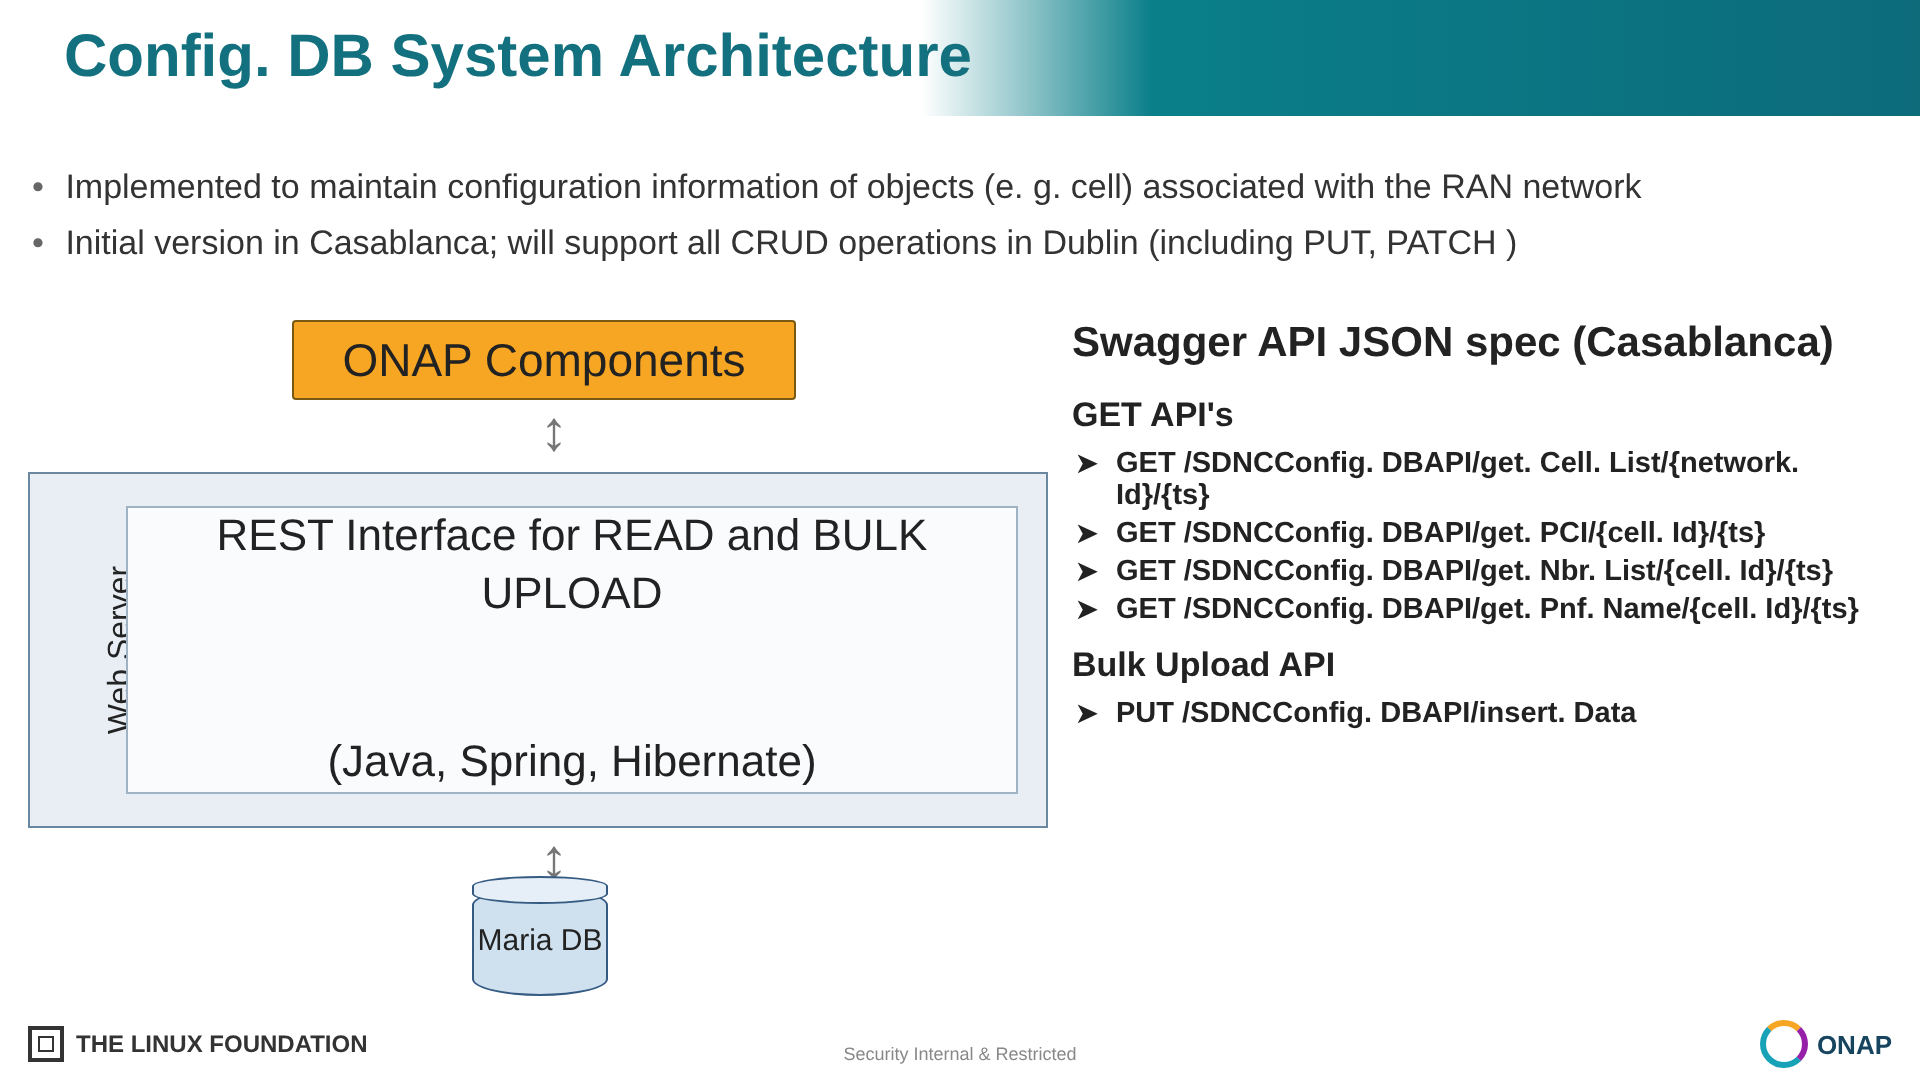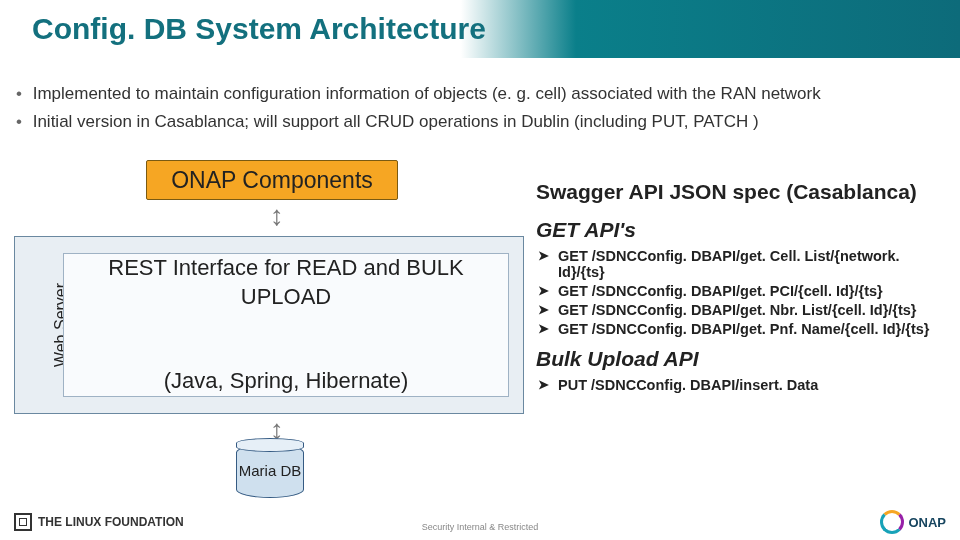--- a/index.html
+++ b/index.html
@@ -24,23 +24,23 @@
     border:1px solid #9fb2c4;display:flex;flex-direction:column;align-items:center;justify-content:space-between;
     font-size:22px;color:#222;text-align:center;line-height:1.3;}
   .arrow2{position:absolute;top:254px;left:256px;font-size:28px;color:#777;}
   .db{position:absolute;top:284px;left:222px;width:68px;height:54px;}
   .db .cyl{position:absolute;inset:0;border:1px solid #355b83;background:#cfe0ee;
     border-radius:40px/10px;}
   .db .top{position:absolute;top:-6px;left:0;right:0;height:12px;border:1px solid #355b83;
     background:#e6eff7;border-radius:40px/6px;}
   .db .lbl{position:absolute;inset:0;display:flex;align-items:center;justify-content:center;
     font-size:15px;color:#222;text-align:center;line-height:1.1;}
-  .apis{position:absolute;top:180px;left:536px;right:12px;}
+  .apis{position:absolute;top:160px;left:536px;right:12px;}
   .apis h2{font-size:21px;font-weight:700;margin:0 0 14px;}
-  .apis h3{font-size:21px;font-weight:700;margin:0 0 6px;font-style:italic;}
+  .apis h3{font-size:17px;font-weight:700;margin:0 0 6px;}
   .apis ul{margin:0 0 10px;padding-left:22px;list-style:none;}
   .apis li{font-size:14.5px;margin:3px 0;position:relative;font-weight:700;}
   .apis li::before{content:"➤";position:absolute;left:-20px;color:#222;font-size:13px;}
   .footer{position:absolute;bottom:6px;left:14px;right:14px;display:flex;align-items:center;
     justify-content:space-between;font-size:9px;color:#888;}
   .lf{display:flex;align-items:center;gap:6px;font-weight:700;color:#333;font-size:12px;}
   .lf .sq{width:14px;height:14px;border:2px solid #333;position:relative;}
   .lf .sq::after{content:"";position:absolute;inset:3px;border:1px solid #333;}
   .onaplogo{display:flex;align-items:center;gap:4px;font-weight:700;color:#17455f;font-size:13px;}
   .ring{width:18px;height:18px;border:3px solid #17a2b8;border-radius:50%;border-top-color:#f6a623;

